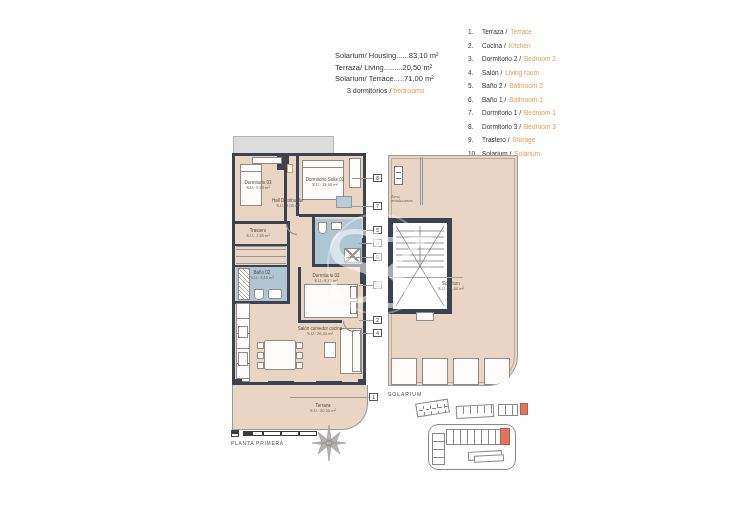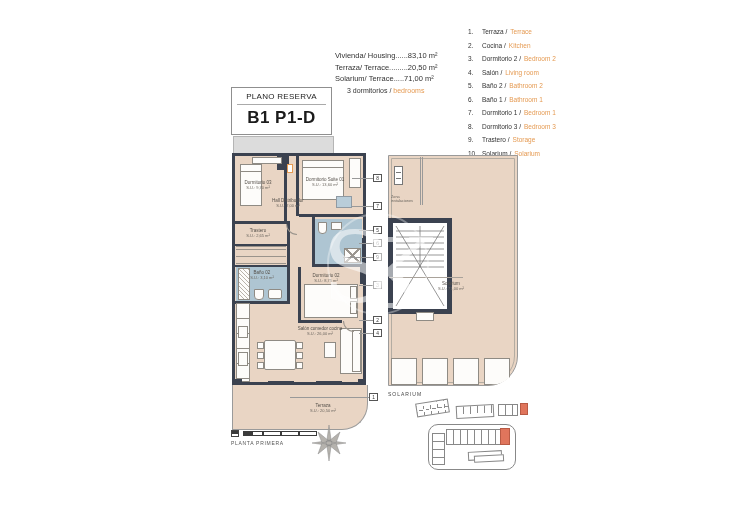--- a/index.html
+++ b/index.html
@@ -46,28 +46,24 @@
   .floor-label { position:absolute; left:231px; top:440px; font-size:5px; letter-spacing:.7px; color:#555; }
   .sol-caption { position:absolute; left:388px; top:391px; font-size:5px; letter-spacing:1px; color:#444; }
   .zone-note { position:absolute; left:391px; top:195px; width:27px; font-size:3.8px; line-height:4.2px; color:#6b665f; }
   .sol-label-line { position:absolute; left:389px; top:277px; width:74px; height:.6px; background:#a9a29a; }
 </style>
 </head>
 <body>
 
 <div class="canvas">
 
-  <div class="title-box">
-    <div class="tb-label">PLANO RESERVA</div>
-    <div class="tb-code">B1 P1-D</div>
-  </div>
 
   <div class="summary">
-    <div>Vivienda/ Housing......83,10 m²</div>
-    <div>Terraza/ Terrace.........20,50 m²</div>
+    <div>Solarium/ Housing......83,10 m²</div>
+    <div>Terraza/ Living.........20,50 m²</div>
     <div>Solarium/ Terrace.....71,00 m²</div>
   </div>
   <div class="bedrooms">
     <span>3 dormitorios / </span><span class="orange">bedrooms</span>
   </div>
 
   <ol class="legend">
     <li>
         <span class="num">1.</span>
         <span>Terraza / </span>

